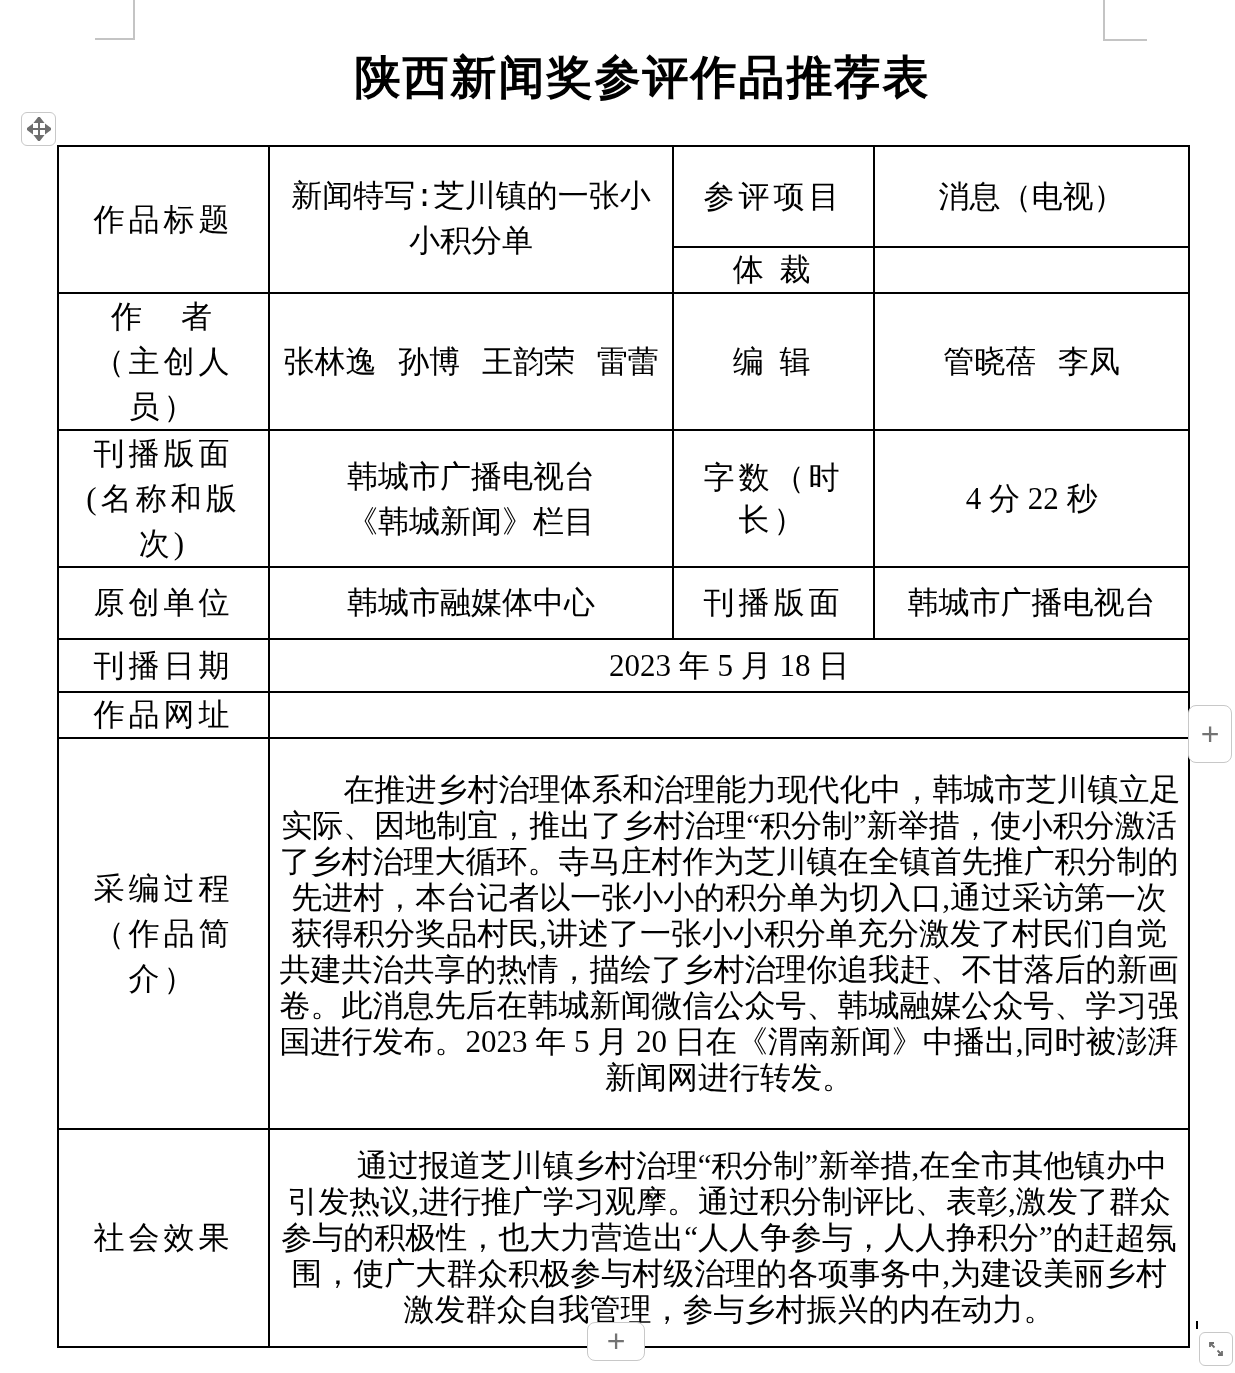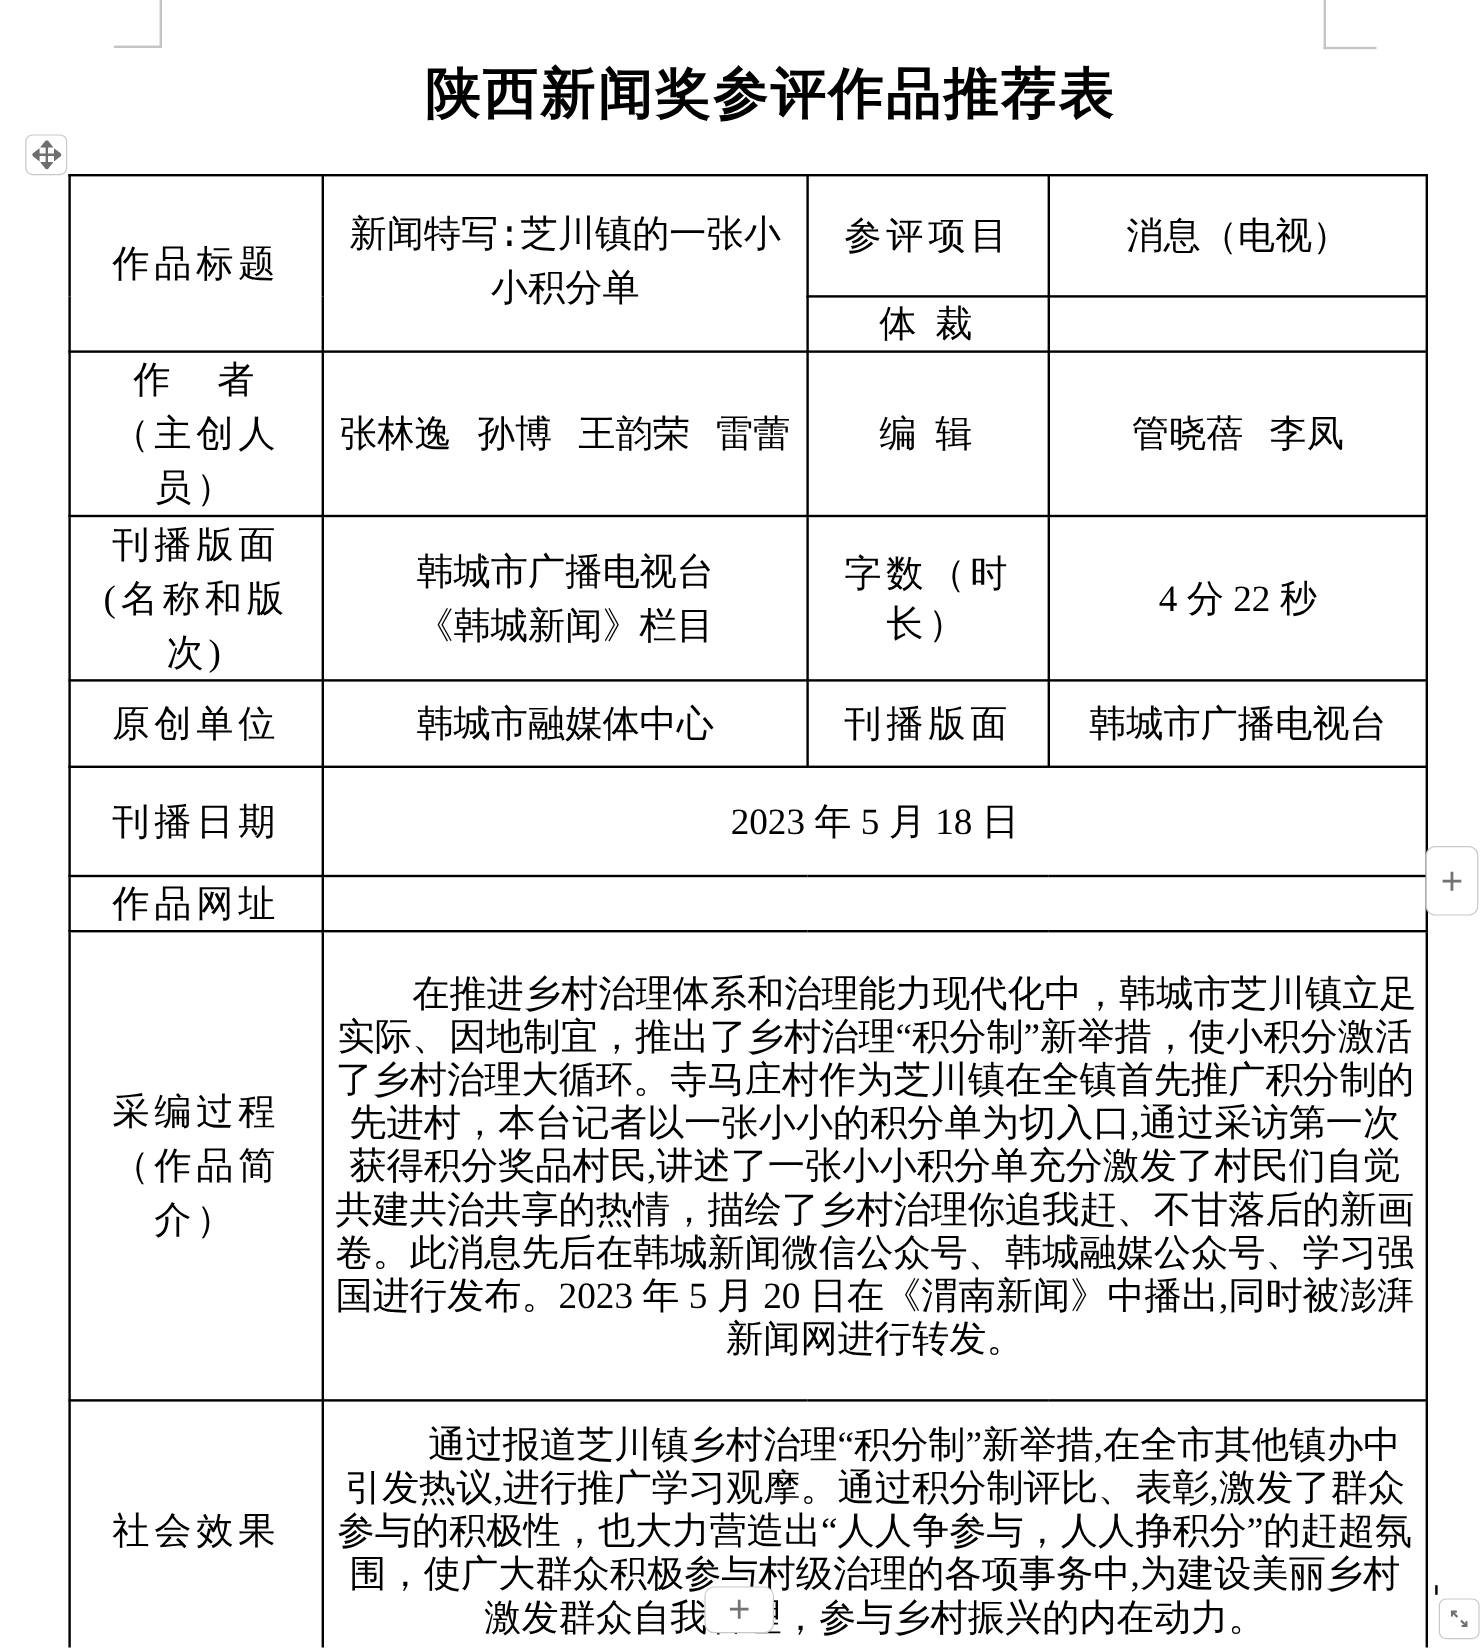--- a/index.html
+++ b/index.html
@@ -105,21 +105,21 @@
 《韩城新闻》栏目</td>
     <td class="label">字数（时长）</td>
     <td>4 分 22 秒</td>
   </tr>
   <tr style="height:72px">
     <td class="label">原创单位</td>
     <td>韩城市融媒体中心</td>
     <td class="label">刊播版面</td>
     <td>韩城市广播电视台</td>
   </tr>
-  <tr style="height:91px">
+  <tr style="height:53px">
     <td class="label">刊播日期</td>
     <td colspan="3">2023 年 5 月 18 日</td>
   </tr>
   <tr style="height:46px">
     <td class="label">作品网址</td>
     <td colspan="3"></td>
   </tr>
   <tr style="height:391px">
     <td class="label ml">采编过程
 （作品简介）</td>

